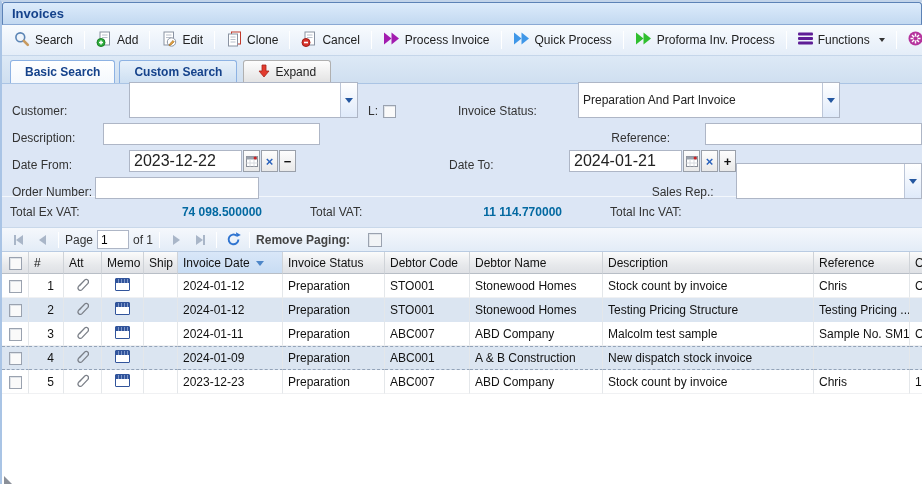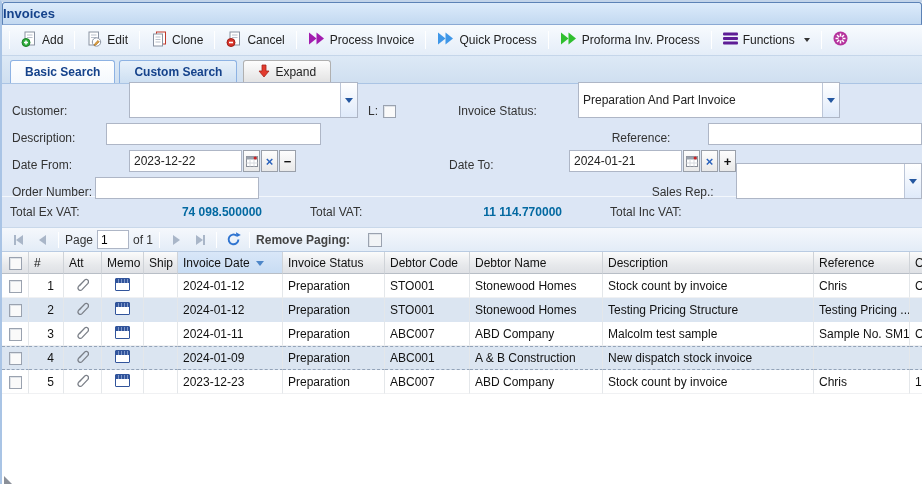--- a/index.html
+++ b/index.html
@@ -4,21 +4,21 @@
 <style>
   * { box-sizing: border-box; margin: 0; padding: 0; }
   html,body { background:#fff; font-family:"Liberation Sans", sans-serif; }
   .app {
     position:relative; width:922px; height:484px; overflow:hidden;
     border-left:2px solid #a9c4e5; border-top:2px solid #c2d4ea;
     background:#fff;
   }
   
   .titlebar {
-    height:23px; display:flex; align-items:center; 
+    height:23px; display:flex; align-items:center; padding-left:9px;
     background:linear-gradient(#dcebfb,#c3d9f1);
     border:1px solid #5c82b6; border-bottom-color:#8aa9d4;
     border-radius:3px 3px 0 0;
     color:#15428b; font-weight:bold; font-size:13px;
   }
   
   .toolbar {
     height:31px; display:flex; align-items:center; padding:0 4px;
     background:linear-gradient(#f8fbfe,#e4edf8);
     border-bottom:1px solid #c5d6ea;
@@ -46,21 +46,21 @@
   .tab.btnlike { background:linear-gradient(#fdfdfd,#e2e2e2); border-color:#b0b0b0; color:#222; font-weight:normal; margin-left:2px; }
   
   .form { height:112px; background:#dce6f5; padding:7px 0 0 0; font-size:12px; color:#333; }
   .frow { display:flex; align-items:flex-end; height:27px; }
   .flabel { display:inline-block; padding-left:10px; }
   .flabel.left { width:127px; }
   .fright-label { width:120px; margin-left:328px; }
   .r1 .fright-label { margin-left:62px; }
   .tinput {
     height:22px; border:1px solid #aeb6c6; font-family:"Liberation Sans",sans-serif;
-    font-size:12px; padding:0 4px; background:#fff; color:#222;
+    font-size:16px; padding:0 4px; background:#fff; color:#222;
   }
   .combo { position:relative; height:36px; background:#fff; border:1px solid #aeb6c6; display:flex; align-items:center; }
   .combo .ctext { padding:0 4px; font-size:12px; color:#222; white-space:nowrap; overflow:hidden; }
   .ctrigger {
     position:absolute; right:0; top:0; bottom:0; width:17px;
     background:linear-gradient(#ffffff,#dfeafa); border-left:1px solid #bcc6d8;
     display:flex; align-items:center; justify-content:center;
   }
   .chev { width:0; height:0; border-left:4px solid transparent; border-right:4px solid transparent; border-top:5px solid #2457a0; }
   .mini-btn {
@@ -124,20 +124,27 @@
 </head>
 <body>
 
 <div class="app">
 
   <div class="titlebar">
     <span>Invoices</span>
   </div>
 
   <div class="toolbar">
+    <div class="tbtn">
+      <span><svg width="16" height="16" viewBox="0 0 16 16">
+            <circle cx="6.3" cy="6.3" r="4.4" fill="#eef4fb" stroke="#5b85b5" stroke-width="1.6"></circle>
+            <line x1="9.8" y1="9.8" x2="13.8" y2="13.8" stroke="#c89a5f" stroke-width="2.6" stroke-linecap="round"></line>
+          </svg></span>
+      <span>Search</span>
+    </div>
     <span class="tsep"></span>
     <div class="tbtn">
       <span><svg width="16" height="16" viewBox="0 0 16 16">
             <rect x="4" y="1" width="9.5" height="13" fill="#fff" stroke="#8a93a2"></rect>
             <line x1="6" y1="4" x2="11.5" y2="4" stroke="#b9c0cb"></line>
             <line x1="6" y1="6.5" x2="11.5" y2="6.5" stroke="#b9c0cb"></line>
             <circle cx="5" cy="11.5" r="4" fill="#2eae3c" stroke="#1c7f28"></circle>
             <line x1="5" y1="9.5" x2="5" y2="13.5" stroke="#fff" stroke-width="1.5"></line>
             <line x1="3" y1="11.5" x2="7" y2="11.5" stroke="#fff" stroke-width="1.5"></line>
           </svg></span>

